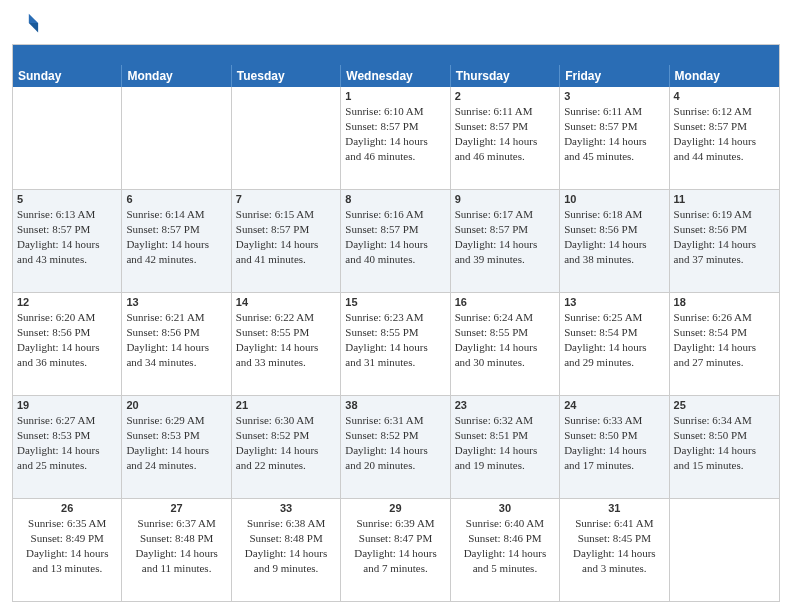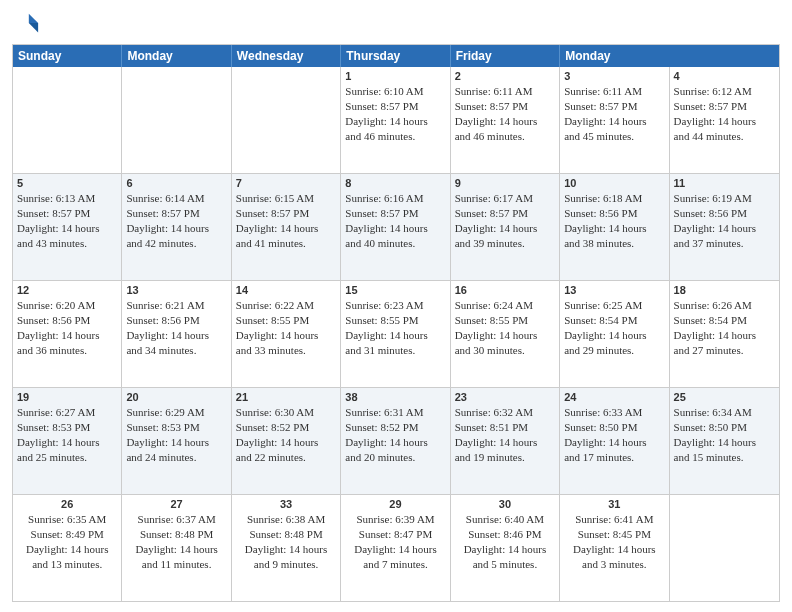--- a/index.html
+++ b/index.html
@@ -70,20 +70,21 @@
       grid-template-columns: repeat(7, 1fr);
       background: #2a6db5;
     }
     .cal-header-cell {
       color: #fff;
       font-size: 12px;
       font-weight: bold;
       padding: 4px 5px;
       text-align: left;
       border-right: 1px solid #5590cc;
+      margin-top: 20px;
     }
     .cal-header-cell:last-child { border-right: none; }
     .cal-body {
       flex: 1;
       display: flex;
       flex-direction: column;
     }
     .cal-row {
       display: grid;
       grid-template-columns: repeat(7, 1fr);
@@ -134,20 +135,21 @@
     <div class="title-block">
       <div class="month-title"></div>
       <div class="location"></div>
     </div>
   </div>
 
   <div class="calendar">
     <div class="cal-header" id="cal-header">
         <div class="cal-header-cell">Sunday</div>
         <div class="cal-header-cell">Monday</div>
+        <div class="cal-header-cell">Tuesday</div>
         <div class="cal-header-cell">Wednesday</div>
         <div class="cal-header-cell">Thursday</div>
         <div class="cal-header-cell">Friday</div>
         <div class="cal-header-cell">Monday</div>
       </div>
     <div class="cal-body" id="cal-body">
         <div class="cal-row">
           <div class="cal-cell"></div>
           <div class="cal-cell"></div>
           <div class="cal-cell"></div>

